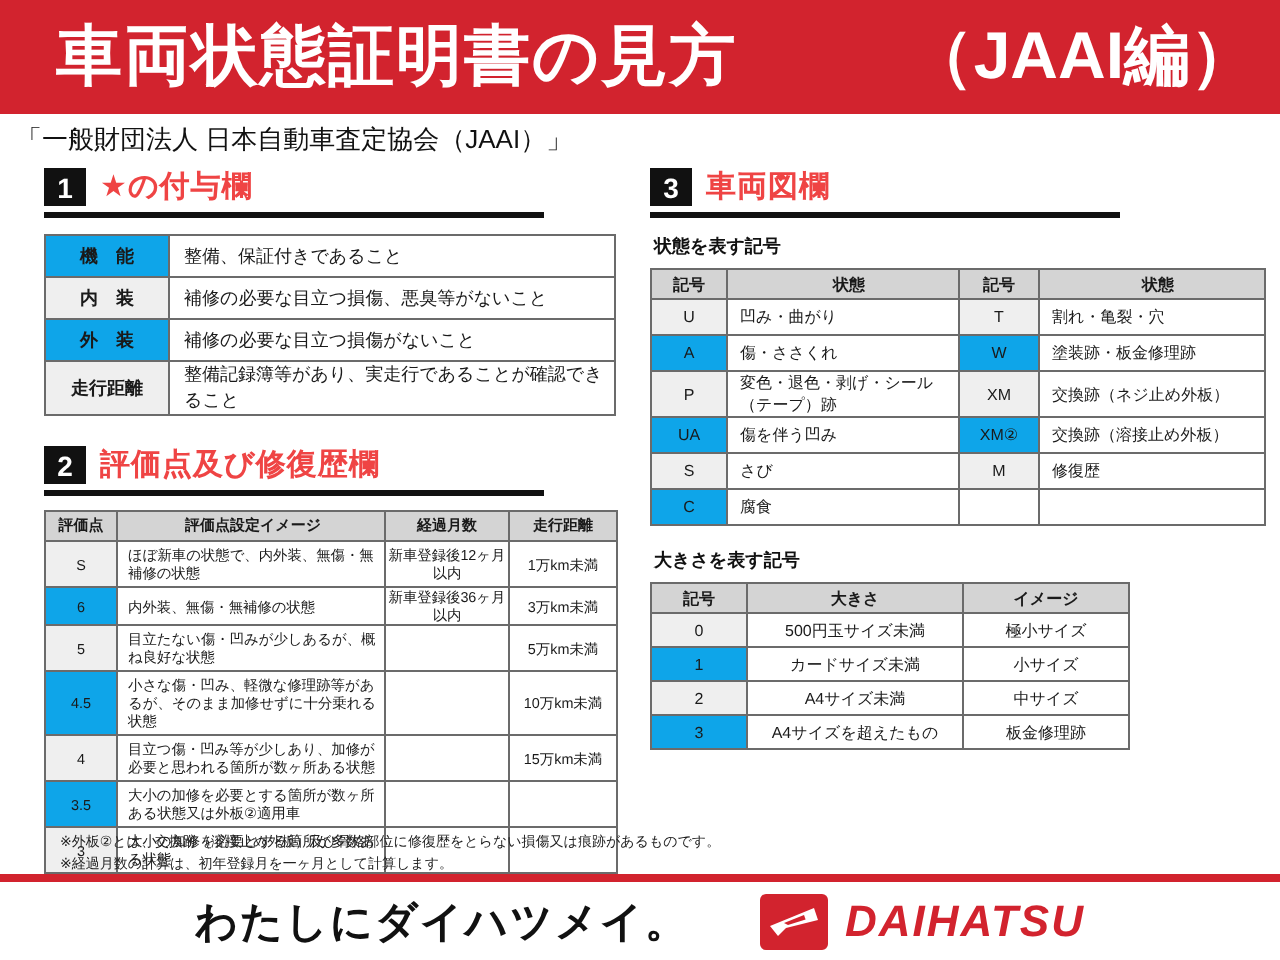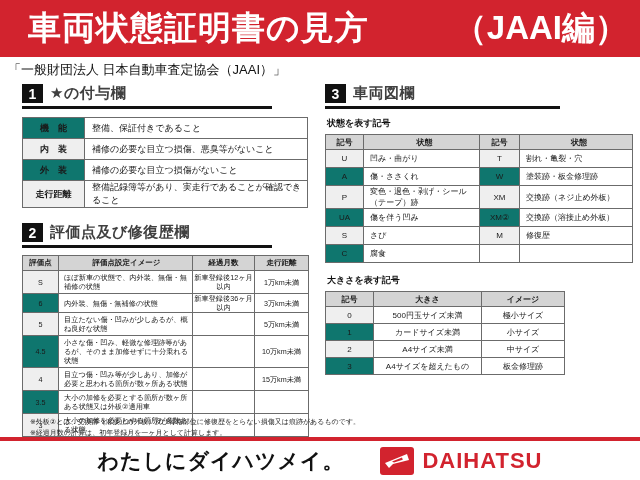--- a/index.html
+++ b/index.html
@@ -23,21 +23,21 @@
 
   .sec-header {
     display:flex; align-items:center; gap:7px;
     border-bottom:3px solid #111; padding-bottom:3px; width:250px;
   }
   .sec-badge {
     width:21px; height:19px; background:#111; color:#fff;
     display:flex; align-items:center; justify-content:center;
     font-size:14px; font-weight:bold; flex:0 0 auto;
   }
-  .sec-title { font-size:15px; font-weight:800; color:#404040; letter-spacing:0.5px; }
+  .sec-title { font-size:15px; font-weight:800; color:#ef4444; letter-spacing:0.5px; }
 
   table { border-collapse:collapse; table-layout:fixed; }
   td, th { border:1px solid #6b6b6b; font-weight:normal; overflow:hidden; }
 
   
   .t1 { width:286px; margin-top:8px; border:1.5px solid #555; }
   .t1 td { height:21px; font-size:9px; }
   .t1 .lbl { width:62px; text-align:center; font-weight:bold; }
   .t1 .val { padding-left:7px; }
 
@@ -63,30 +63,30 @@
   .t3 .s1 { width:116px; padding-left:6px; }
   .t3 .s2 { width:40px; text-align:center; }
   .t3 .s3 { padding-left:6px; }
 
   .t4 { width:240px; border:1.5px solid #555; }
   .t4 th { background:#d4d4d4; font-size:8px; font-weight:bold; height:15px; text-align:center; }
   .t4 td { height:17px; font-size:8px; text-align:center; }
   .t4 .z0 { width:48px; }
   .t4 .z1 { width:108px; }
 
-  .shade-a { background:#0f766e; }
+  .shade-a { background:#0ea5e9; }
   .shade-b { background:#efefef; }
 
   .redline { position:absolute; top:437px; left:0; width:640px; height:4px; background:#d2232e; }
   .footer {
     position:absolute; top:441px; left:0; width:640px; height:39px;
     display:flex; align-items:center; justify-content:center; gap:36px; background:#fff;
   }
   .slogan { font-size:21px; font-weight:800; color:#111; letter-spacing:1px; }
-  .brandbox { display:flex; align-items:center; gap:8px; }
+  .brandbox { display:flex; align-items:center; gap:8px;font-style:italic; }
   .brand-text { font-size:22px; font-weight:800; color:#d2232e; letter-spacing:1px; }
 </style>
 </head>
 <body>
 
 <div>
 
   <div class="banner">
     <span class="title">車両状態証明書の見方</span>
     <span class="title-suffix">（JAAI編）</span>

